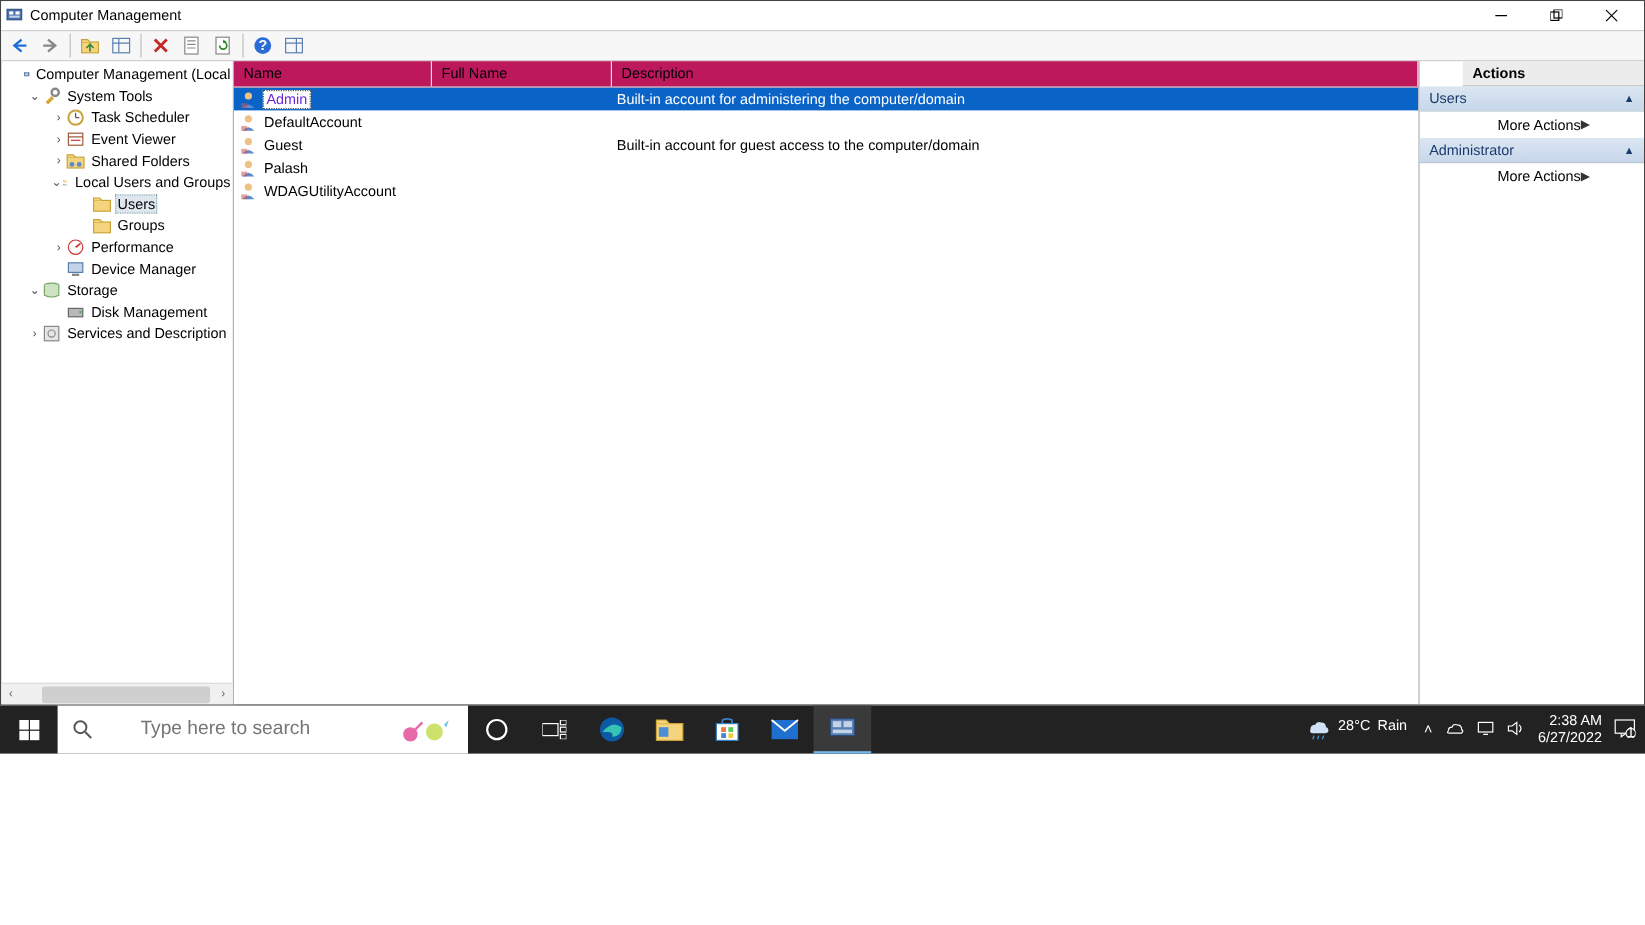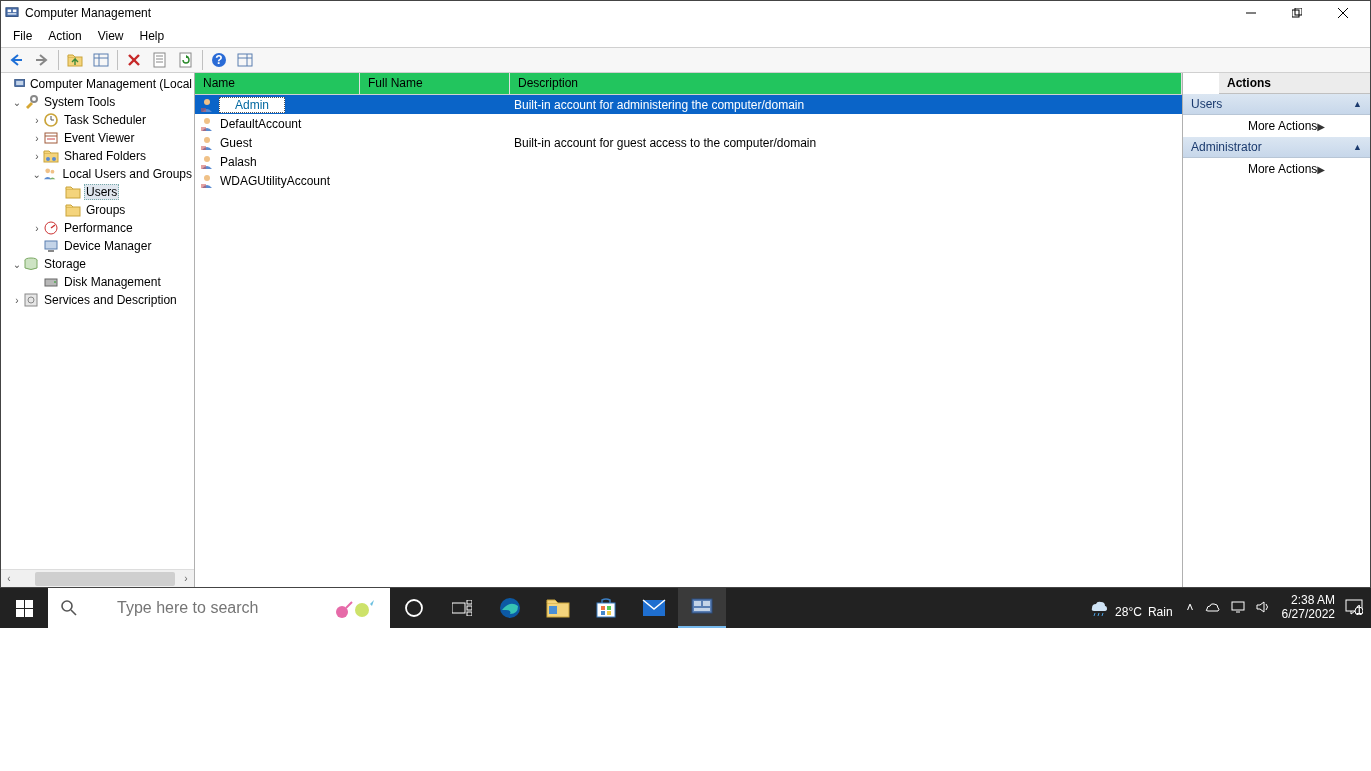--- a/index.html
+++ b/index.html
@@ -15,64 +15,64 @@
 .menubar { height: 22px; display: flex; align-items: center; padding: 0 4px; }
 .menubar .menuitem { padding: 2px 8px; }
 
 .toolbar { height: 26px; border-top: 1px solid #d0d0d0; border-bottom: 1px solid #d0d0d0; display: flex; align-items: center; padding: 0 2px; gap: 0; background: #f7f7f7; }
 .toolbar .tbtn { width: 24px; height: 22px; display: flex; align-items: center; justify-content: center; margin: 0 1px; }
 .toolbar .sep { width: 1px; height: 20px; background: #c0c0c0; margin: 0 3px; }
 
 .body { flex: 1; display: flex; min-height: 0; }
 
 .tree-pane { width: 194px; border-right: 1px solid #b0b0b0; overflow: hidden; display: flex; flex-direction: column; }
-.tree { flex: 1; overflow: hidden; padding-top: 2px; }
+.tree { flex: 1; overflow: hidden; padding-top: 2px; margin-left: 12px; }
 .tree-scroll { height: 18px; border-top: 1px solid #ddd; display: flex; align-items: center; background: #f0f0f0; }
 .tree-scroll .thumb { height: 14px; width: 140px; background: #cfcfcf; border-radius: 2px; margin-left: 18px; }
 .tree-scroll .arrow { width: 16px; display: flex; align-items: center; justify-content: center; color: #666; font-size: 10px; }
 
 .trow { display: flex; align-items: center; height: 18px; white-space: nowrap; padding-left: 4px; cursor: default; }
 .trow .expander { width: 12px; text-align: center; color: #555; font-size: 10px; }
 .trow .ticon { width: 16px; height: 16px; display: flex; align-items: center; justify-content: center; margin-right: 3px; }
 .trow .lbl { padding: 0 2px; }
 .trow.selected .lbl { background: #dfe6ee; border: 1px dotted #7aa; padding: 0 1px; }
 .depth0 { padding-left: 4px; }
 .depth1 { padding-left: 10px; }
 .depth2 { padding-left: 30px; }
 .depth3 { padding-left: 52px; }
 
 .list-pane { flex: 1; border-right: 1px solid #b0b0b0; display: flex; flex-direction: column; }
-.list-header { display: flex; height: 22px; border-bottom: 1px solid #d0d0d0; background: #22c55e; }
+.list-header { display: flex; height: 22px; border-bottom: 1px solid #d0d0d0; background: #be185d; }
 .list-header .col { padding: 3px 8px; border-right: 1px solid #e0e0e0; }
 .list-body { flex: 1; overflow: auto; }
 .lrow { display: flex; height: 19px; align-items: center; }
 .lrow .cell { padding: 0 4px; overflow: hidden; white-space: nowrap; display: flex; align-items: center; }
 .lrow .uicon { width: 16px; height: 16px; margin-right: 3px; flex-shrink: 0; }
 .lrow.selected { background: #0a64c8; color: #fff; }
-.lrow.selected .namebox { background: #fff; color: #0369a1; border: 1px dotted #555; padding: 0 15px; margin-left: 1px; }
+.lrow.selected .namebox { background: #fff; color: #6d28d9; border: 1px dotted #555; padding: 0 2px; margin-left: 1px; }
 .lrow .namebox { padding: 0 2px; }
 
 .actions-pane { width: 187px; display: flex; flex-direction: column; }
 .actions-title { background: #ececec; padding: 3px 8px; font-weight: 600; border-bottom: 1px solid #c0c0c0; margin-left: 36px; }
 .actions-group { background: linear-gradient(#dbe6f2,#c7d7ea); padding: 3px 8px; border-bottom: 1px solid #b8c6d6; display: flex; justify-content: space-between; align-items: center; color: #1a3a6e; }
 .actions-group .tri { font-size: 9px; }
 .actions-item { padding: 4px 8px 4px 28px; display: flex; justify-content: center; align-items: center; }
 .actions-item .chev { color: #333; font-size: 10px; }
 
 .taskbar { height: 40px; background: #222; display: flex; align-items: center; color: #fff; }
 .taskbar .start { width: 48px; height: 40px; display: flex; align-items: center; justify-content: center; }
 .taskbar .search { flex: 0 0 340px; height: 40px; background: #fff; color: #666; display: flex; align-items: center; padding: 0 12px; gap: 10px; }
 .taskbar .search input { border: none; outline: none; font-size: 16px; flex: 1; background: transparent; margin-left: 29px; }
 .taskbar .tbicons { display: flex; align-items: center; }
 .taskbar .tbicon { width: 48px; height: 40px; display: flex; align-items: center; justify-content: center; }
 .taskbar .tbicon.active { background: #3a3a3a; border-bottom: 2px solid #76b9ed; }
 .taskbar .spacer { flex: 1; }
 .taskbar .tray { display: flex; align-items: center; gap: 10px; padding: 0 8px; font-size: 12px; }
 .taskbar .clock { text-align: right; line-height: 1.15; font-size: 12px; }
-.taskbar .weather { display: flex; align-items: flex-end; gap: 6px; }
+.taskbar .weather { display: flex; align-items: flex-start; gap: 6px; }
 
 .col-name { width: 165px; }
 .col-full { width: 150px; }
 .col-desc { flex: 1; }
 </style>
 </head>
 <body>
 
 <div class="window">
 
@@ -99,26 +99,20 @@
         </svg>
       </div>
     <div class="winbtn">
         <svg viewBox="0 0 10 10">
           <line x1="0" y1="0" x2="10" y2="10" stroke="#000"></line>
           <line x1="10" y1="0" x2="0" y2="10" stroke="#000"></line>
         </svg>
       </div>
   </div>
 
-  <div class="menubar">
-    <div class="menuitem">File</div>
-    <div class="menuitem">Action</div>
-    <div class="menuitem">View</div>
-    <div class="menuitem">Help</div>
-  </div>
 
   <div class="toolbar">
     <div class="tbtn">
         <svg width="16" height="16" viewBox="0 0 16 16">
           <path d="M10 3 L4 8 L10 13" fill="none" stroke="#1e6fd6" stroke-width="2"></path>
           <line x1="4" y1="8" x2="14" y2="8" stroke="#1e6fd6" stroke-width="2"></line>
         </svg>
       </div>
     <div class="tbtn">
         <svg width="16" height="16" viewBox="0 0 16 16">

